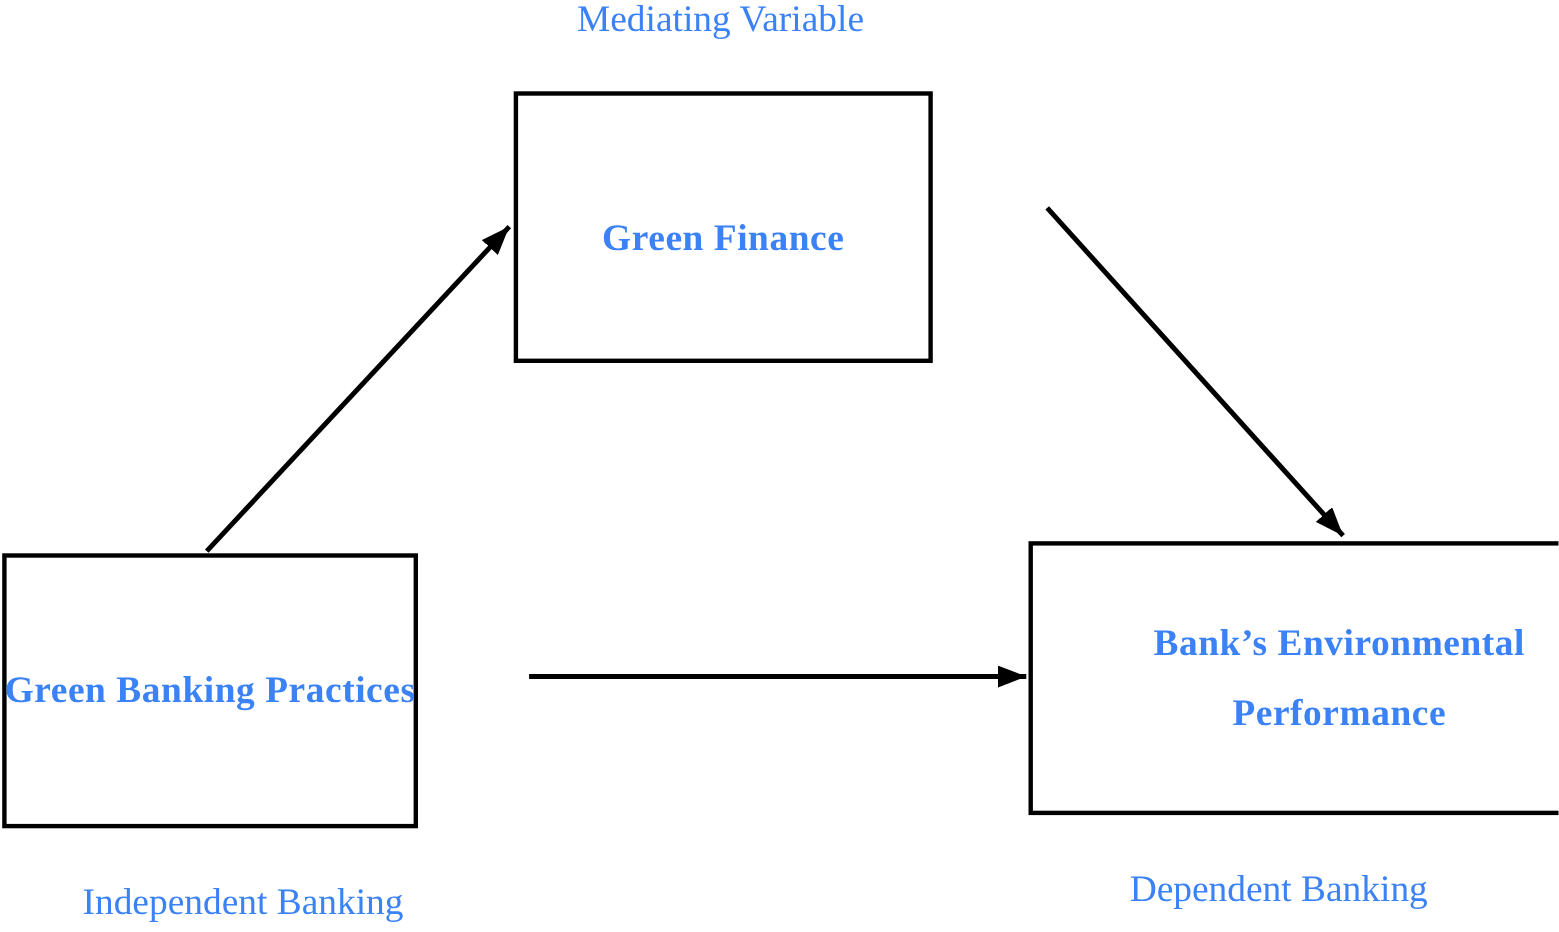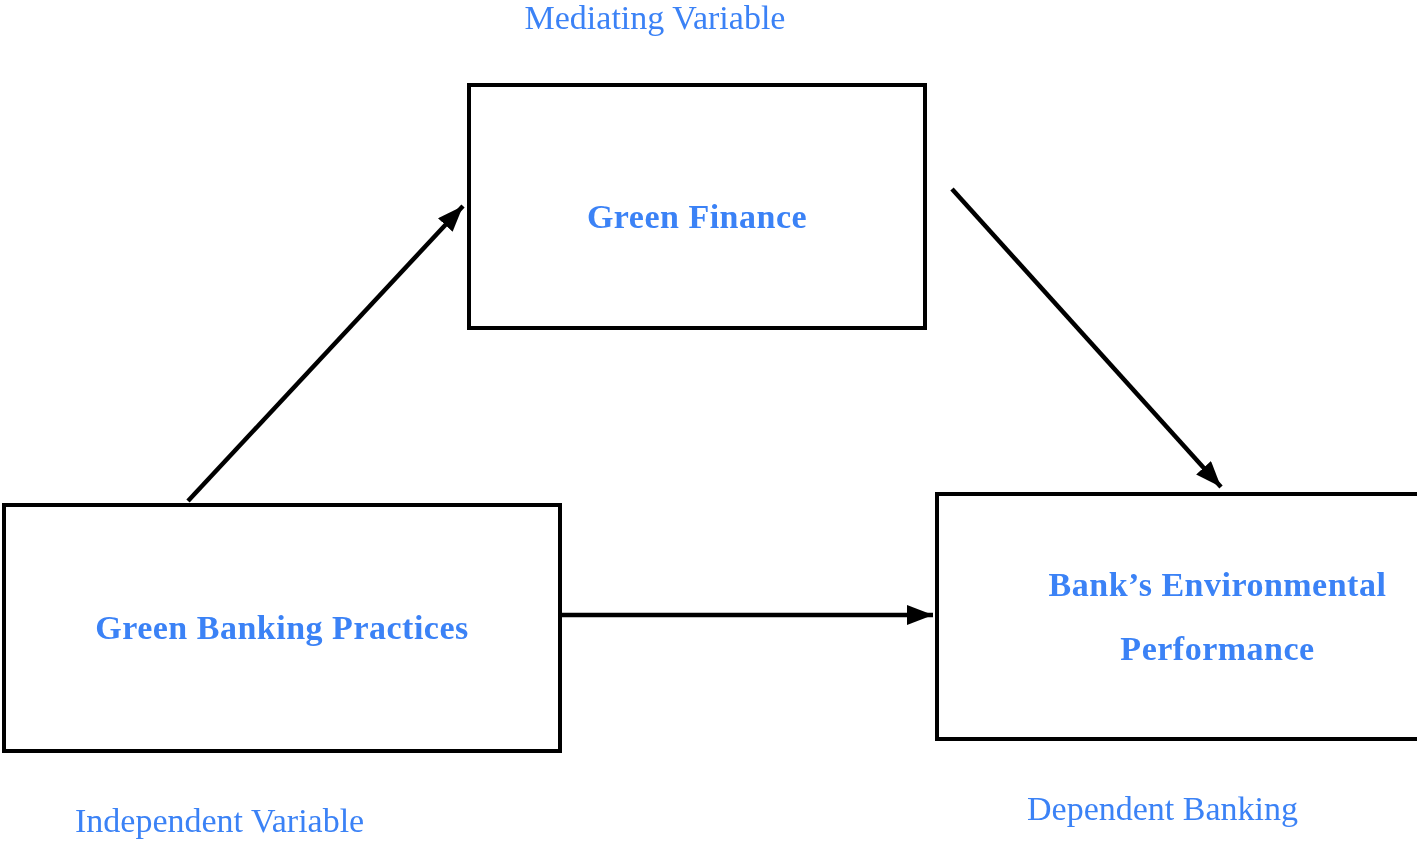--- a/index.html
+++ b/index.html
@@ -38,28 +38,28 @@
   .box .box-title {
     font-weight: bold;
     font-size: 34px;
     line-height: 64px;
     letter-spacing: 0.5px;
     white-space: nowrap;
   }
   .box-mediator {
     left: 467px;
     top: 83px;
-    width: 460px;
+    width: 381px;
     height: 247px;
     padding-top: 20px;
   }
   .box-independent {
     left: 2px;
     top: 503px;
-    width: 560px;
+    width: 378px;
     height: 250px;
   }
   .box-dependent {
     left: 935px;
     top: 492px;
     width: 565px;
     height: 249px;
   }
   .caption {
     position: absolute;
@@ -106,17 +106,17 @@
 
   <div class="box box-independent">
     <span class="box-title">Green Banking Practices</span>
   </div>
 
   <div class="box box-dependent">
     <span class="box-title">Bank’s Environmental</span>
     <span class="box-title">Performance</span>
   </div>
 
-  <div class="caption caption-independent">Independent Variable</div>
+  <div class="caption caption-independent">Independent Banking</div>
 
   <div class="caption caption-dependent">Dependent Banking</div>
 
 </div>
 
 </body></html>

